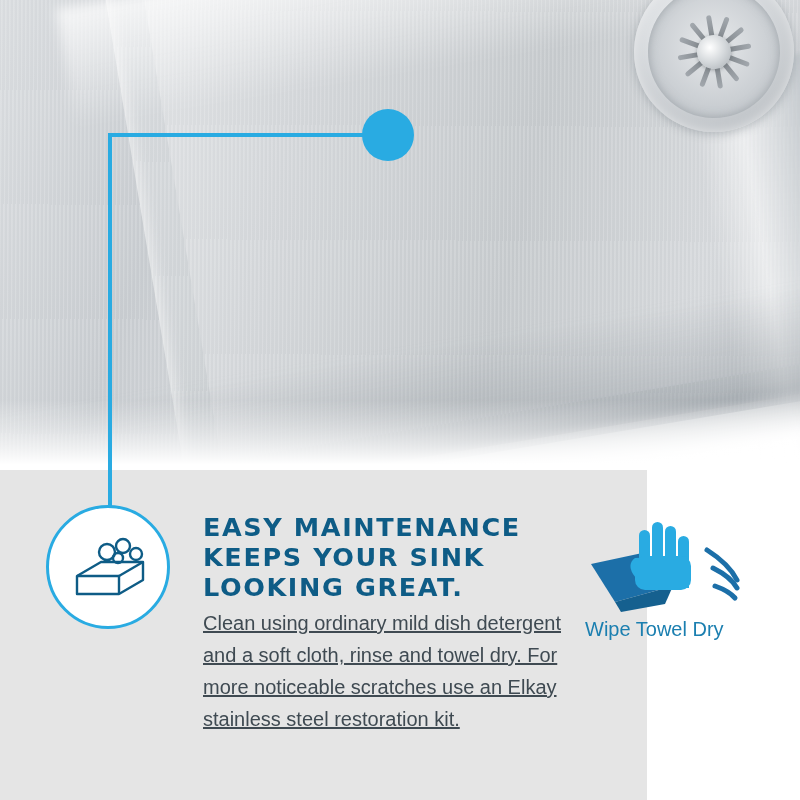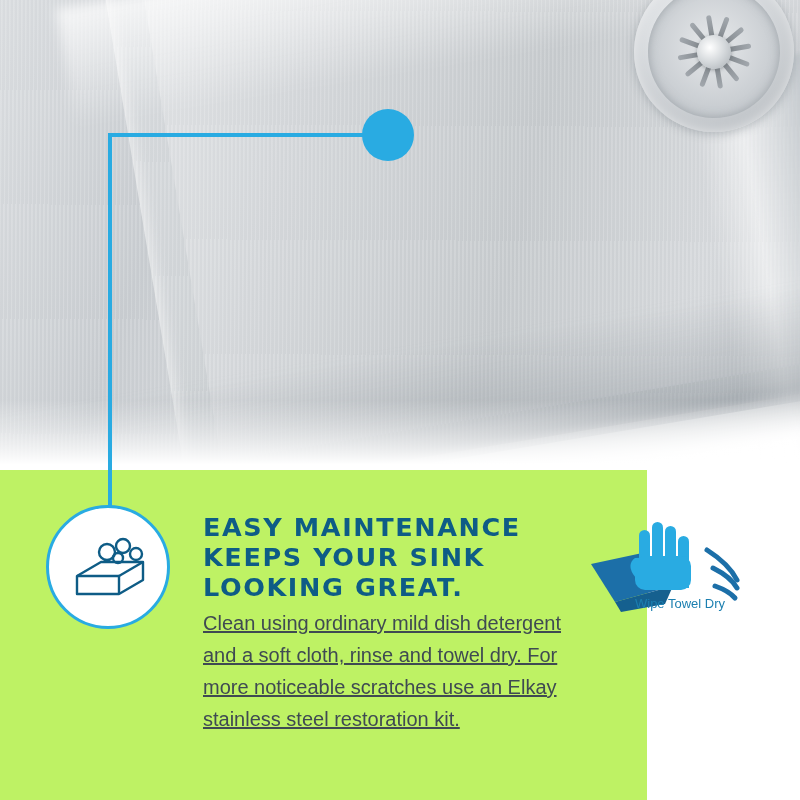--- a/index.html
+++ b/index.html
@@ -10,21 +10,21 @@
     width: 800px;
     height: 800px;
     font-family: "Liberation Sans", sans-serif;
     background: #ffffff;
     overflow: hidden;
   }
   .page {
     position: relative;
     width: 647px;
     height: 800px;
-    background: #bef264;
+    background: #e5e5e5;
   }
 
   
   .photo {
     position: absolute;
     left: 0;
     top: 0;
     width: 800px;
     height: 470px;
     overflow: hidden;
@@ -229,26 +229,26 @@
   .towel-block {
     position: absolute;
     left: 585px;
     top: 512px;
     width: 190px;
     height: 130px;
   }
   .towel-caption {
     position: absolute;
     left: 585px;
-    top: 596px;
+    top: 618px;
     width: 190px;
-    text-align: center;
+    text-align: left;
     color: #1B7FB0;
     font-family: "Liberation Sans", sans-serif;
-    font-size: 13px;
+    font-size: 20px;
   }
 
   
   .logo {
     position: absolute;
     left: 46px;
     top: 728px;
     width: 210px;
     height: 44px;
   }

